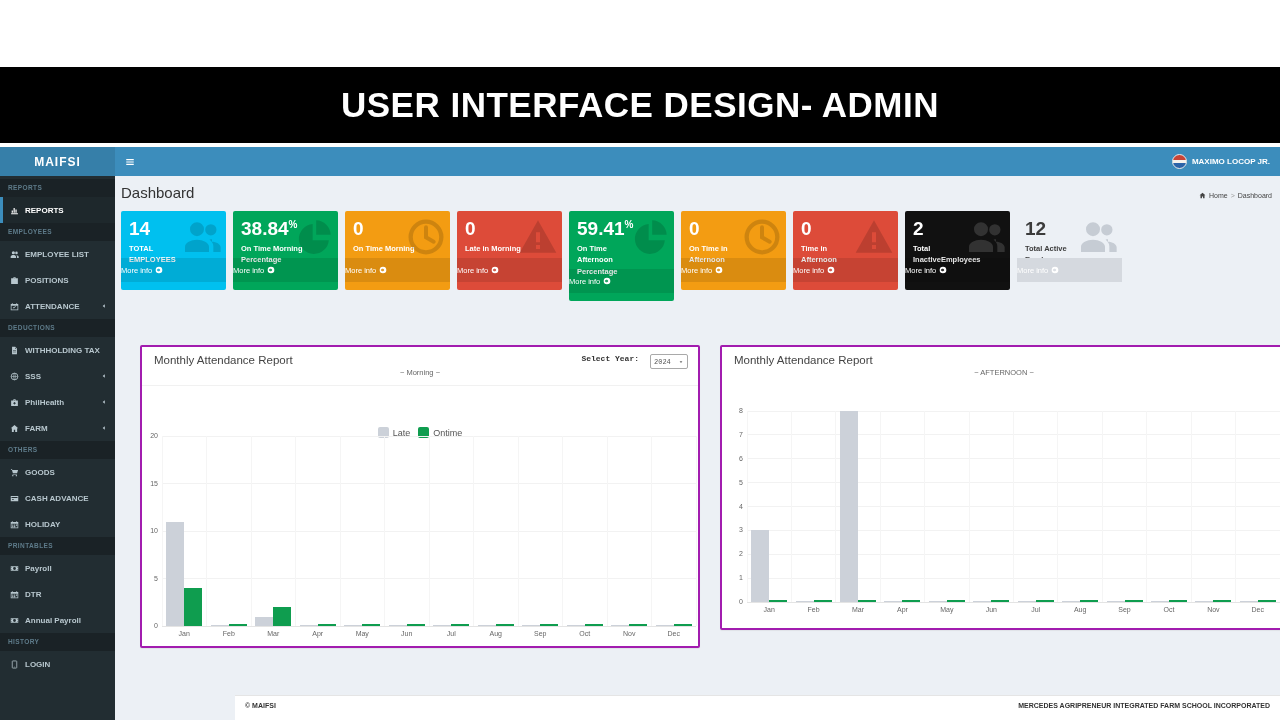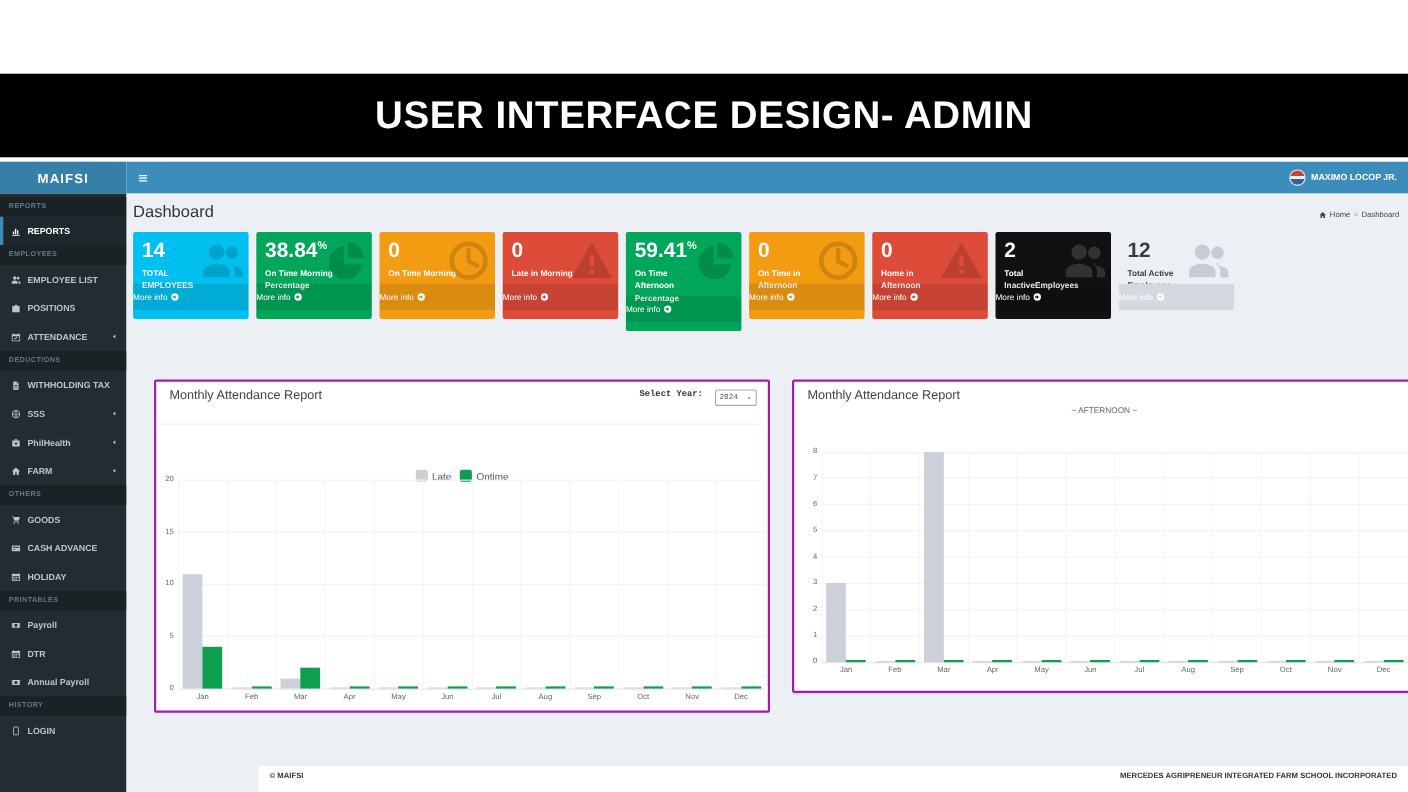--- a/index.html
+++ b/index.html
@@ -365,21 +365,21 @@
             <span>More info</span>
             <span>
               <svg width="8" height="8" viewBox="0 0 24 24" fill="currentColor" style="color:#fff;display:block">
                 <path d="M12 2a10 10 0 1 0 0 20 10 10 0 0 0 0-20zm-1.2 4.8 5.2 5.2-5.2 5.2v-3.2H6.2v-4h4.6V6.8z"></path>
               </svg>
             </span>
           </span>
         </div>
         <div class="ibox" style="background: rgb(221, 75, 57);">
           <span class="num">0</span>
-          <span class="lbl">Home in Afternoon</span>
+          <span class="lbl">Time in Afternoon</span>
           <span class="ghost">
             <svg width="40" height="40" viewBox="0 0 24 24" fill="currentColor" style="color:rgba(0,0,0,0.15);display:block">
               <path fill-rule="evenodd" d="M12 2 1 21.5h22L12 2zm-1.2 7.2h2.4v6h-2.4v-6zm0 7.6h2.4v2.4h-2.4v-2.4z"></path>
             </svg>
           </span>
           <span class="more">
             <span>More info</span>
             <span>
               <svg width="8" height="8" viewBox="0 0 24 24" fill="currentColor" style="color:#fff;display:block">
                 <path d="M12 2a10 10 0 1 0 0 20 10 10 0 0 0 0-20zm-1.2 4.8 5.2 5.2-5.2 5.2v-3.2H6.2v-4h4.6V6.8z"></path>
@@ -418,20 +418,21 @@
               <svg width="8" height="8" viewBox="0 0 24 24" fill="currentColor" style="color:#fff;display:block">
                 <path d="M12 2a10 10 0 1 0 0 20 10 10 0 0 0 0-20zm-1.2 4.8 5.2 5.2-5.2 5.2v-3.2H6.2v-4h4.6V6.8z"></path>
               </svg>
             </span>
           </span>
         </div>
       </div>
 
     <div class="card card1">
       <span class="card-title">Monthly Attendance Report</span>
+      <span class="card-sub">~ Morning ~</span>
       <span class="select-wrap">
         <span class="select-label">Select Year:</span>
         <span class="year-select">
           <span>2024</span>
           <span id="year-caret">
               <svg width="6" height="6" viewBox="0 0 24 24" fill="currentColor" style="color:#666;display:block">
                 <path d="M6.5 9h11L12 15.5z"></path>
               </svg>
             </span>
         </span>

